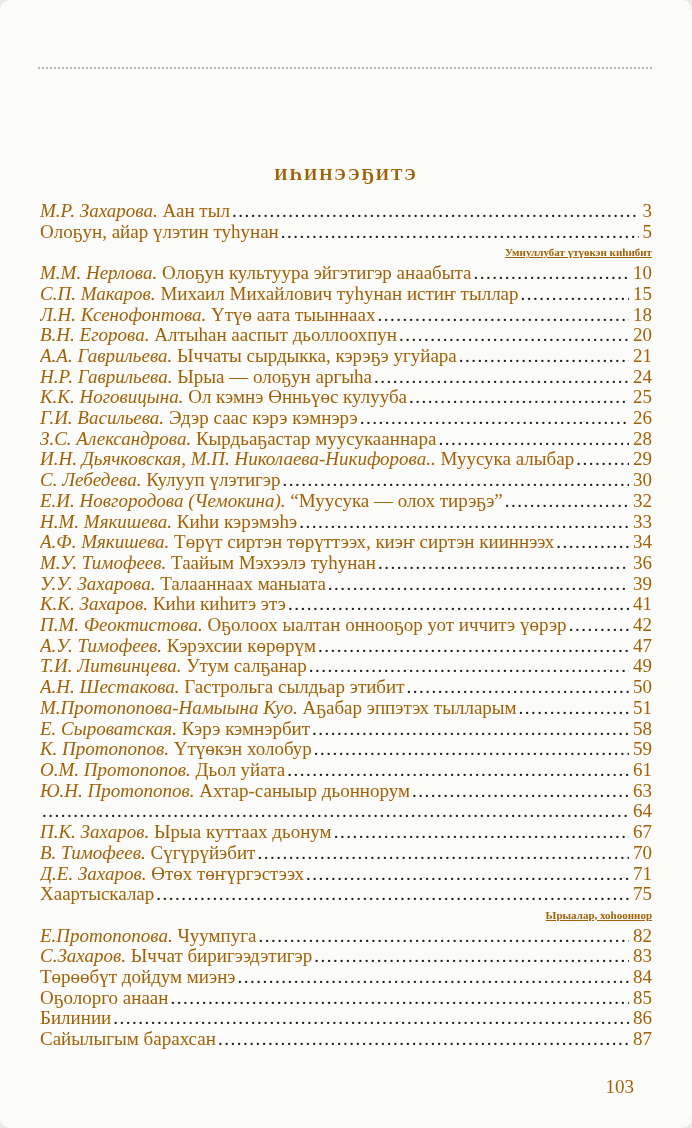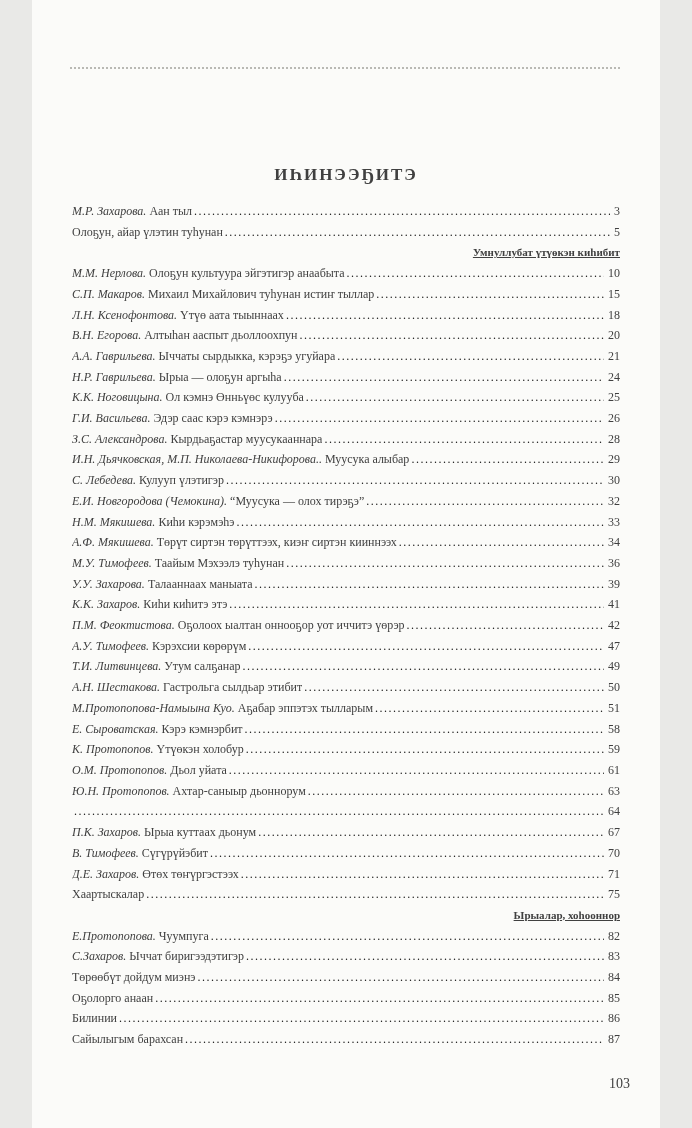--- a/index.html
+++ b/index.html
@@ -2,28 +2,29 @@
 <html><head>
 <meta charset="utf-8">
 <style>
   html, body {
     margin: 0;
     padding: 0;
     background: #e9e9e7;
   }
   .page {
     position: relative;
-    width: 628px;
+    width: 692px;
     height: 1128px;
     margin: 0 auto;
     background: #fbfbf9;
     font-family: "Liberation Serif", "DejaVu Serif", serif;
-    color: #404040;
+    color: #a16207;
     overflow: hidden;
     box-sizing: border-box;
+    border-radius: 10px;
   }
   .top-rule {
     position: absolute;
     top: 67px;
     left: 38px;
     right: 40px;
     border-top: 2px dotted #b9b9b4;
     height: 0;
   }
   .title {
@@ -34,21 +35,21 @@
     font-weight: bold;
     letter-spacing: 2px;
   }
   .toc {
     margin: 16px 40px 0 40px;
   }
   .entry {
     display: flex;
     align-items: baseline;
     line-height: 20.7px;
-    font-size: 12px;
+    font-size: 19px;
   }
   .entry-text {
     white-space: nowrap;
     min-width: 0;
     overflow: hidden;
   }
   .author {
     font-style: italic;
   }
   .leader {
@@ -69,23 +70,23 @@
   }
   .section-header {
     text-align: right;
     font-weight: bold;
     text-decoration: underline;
     line-height: 20.7px;
     font-size: 11px;
   }
   .page-number {
     position: absolute;
-    right: 30px;
+    right: 58px;
     top: 1076px;
-    font-size: 14px;
+    font-size: 19px;
   }
 </style>
 </head>
 <body>
 
 <div class="page">
   <div class="top-rule"></div>
   <h1 class="title">ИҺИНЭЭҔИТЭ</h1>
   <div class="toc" id="toc">
       <div class="entry">

